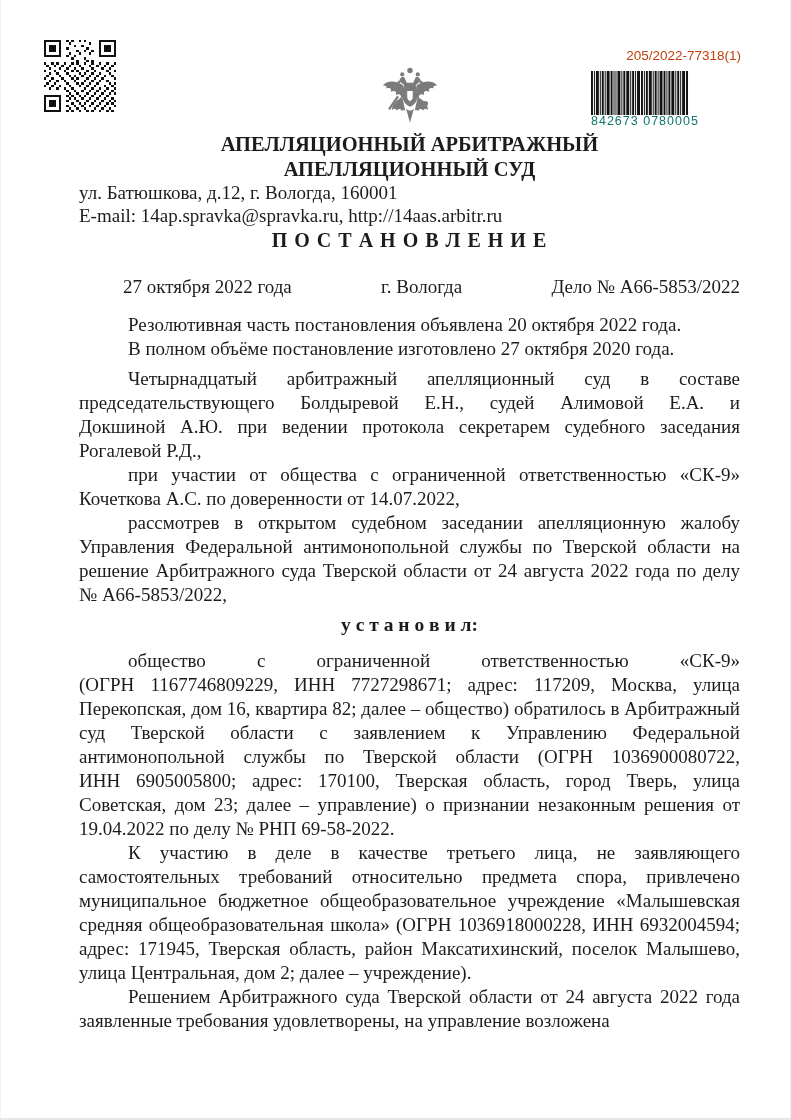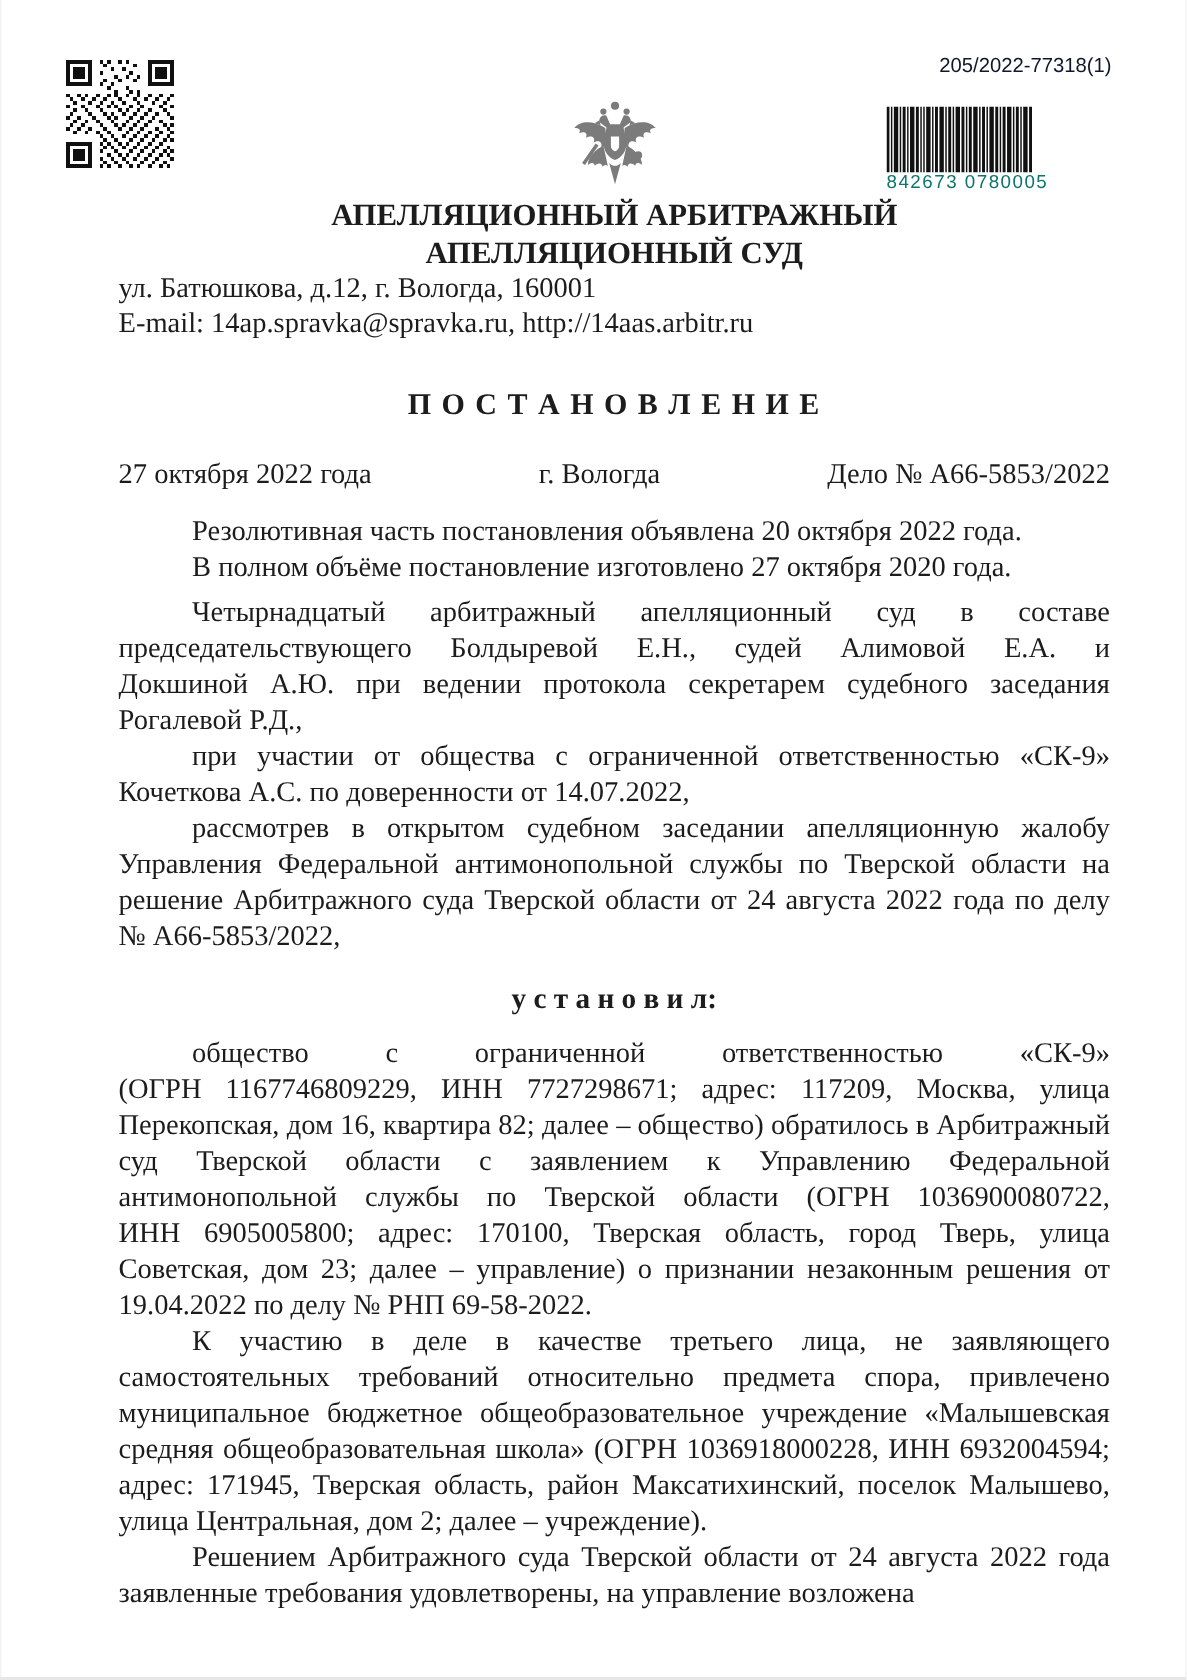--- a/index.html
+++ b/index.html
@@ -13,45 +13,45 @@
   .page {
     position: relative;
     width: 791px; height: 1120px;
     background: #fff;
     overflow: hidden;
     box-shadow: inset 0 -2px 0 #e7e7e7, inset 1px 0 0 #f3f3f3, inset -1px 0 0 #f3f3f3;
   }
   .hdr { position: relative; height: 132px; }
   .qr { position: absolute; left: 44px; top: 40px; width: 72px; height: 72px; }
   .doc-number {
-    position: absolute; top: 36px; right: 50px;
+    position: absolute; top: 48px; right: 50px;
     font-family: "Liberation Sans", sans-serif;
-    font-size: 13.5px; color: #0f172a;
+    font-size: 13.5px; color: #c2410c;
   }
   .emblem { position: absolute; top: 66px; left: 377px; width: 66px; height: 62px; }
   .barcode-box { position: absolute; top: 71px; left: 591px; width: 98px; }
   .barcode-box svg { display: block; width: 98px; height: 44px; }
   .barcode-num {
     font-family: "Liberation Sans", sans-serif;
     font-size: 12.5px; letter-spacing: 1px;
     white-space: nowrap; text-align: center; margin-top: -1px; color: #0f766e;
   }
   .content { margin: 0 51px 0 79px; }
   .court-name { text-align: center; font-weight: bold; font-size: 20.5px; line-height: 25px; }
   .court-sub { text-align: left; font-size: 19px; line-height: 22.5px; }
-  .doc-title { text-align: center; font-weight: bold; font-size: 20px; letter-spacing: 1px; margin-top: 30px; line-height: 26px; }
+  .doc-title { text-align: center; font-weight: bold; font-size: 20px; letter-spacing: 1px; line-height: 26px; }
   .meta-row {
     display: flex; justify-content: space-between; align-items: baseline;
-    font-size: 19px; margin-top: 22px; line-height: 24px;
+    font-size: 19px; margin-top: 22px; line-height: 24px; margin-left: 44px;
   }
   .body-text { font-size: 19px; line-height: 24px; text-align: justify; }
   .body-text p { margin: 0; text-indent: 49px; }
   .intro { margin-top: 14px; }
   .composition { margin-top: 6px; }
-  .ruling-heading { text-align: center; font-weight: bold; font-size: 19.5px; margin: 18px 0 12px; line-height: 24px; }
+  .ruling-heading { text-align: center; font-weight: bold; font-size: 19.5px; margin: 6px 0 12px; line-height: 24px; }
 </style>
 </head>
 <body>
 
 <div class="page">
 
   <div class="hdr">
 
     <svg class="qr" viewBox="0 0 29 29" shape-rendering="crispEdges" aria-hidden="true">
       <rect width="29" height="29" fill="#fff"></rect>

